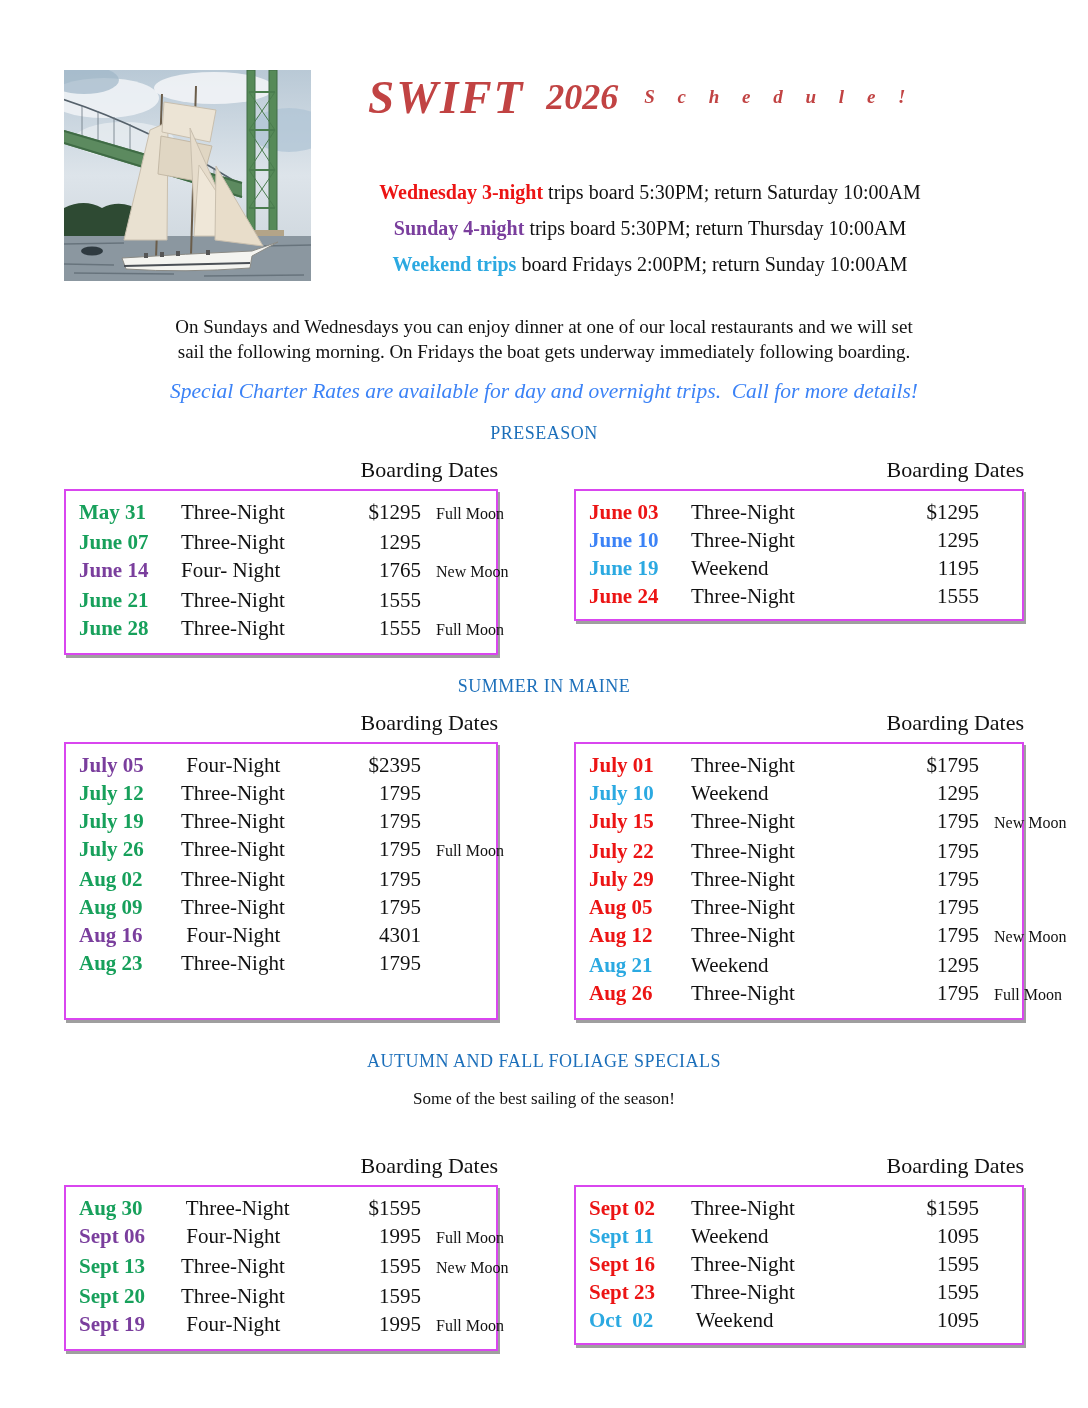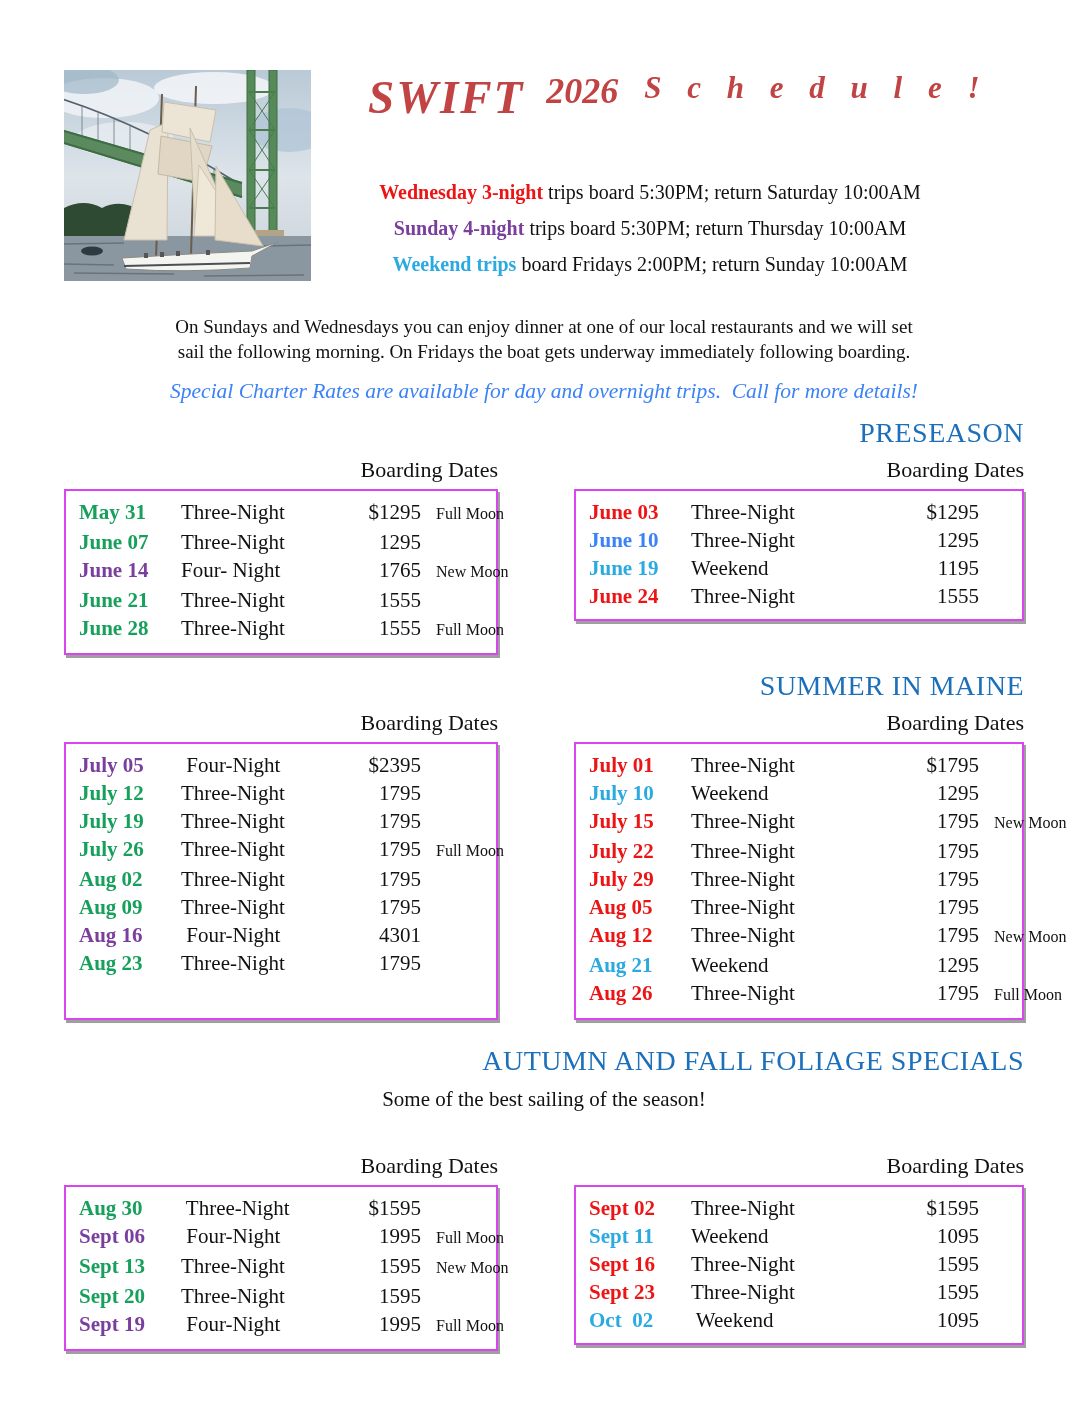--- a/index.html
+++ b/index.html
@@ -3,42 +3,42 @@
 <meta charset="utf-8">
 <style>
   html,body{margin:0;padding:0;background:#ffffff;}
   body{font-family:"Liberation Serif","DejaVu Serif",serif;color:#111;}
   .page{position:relative;width:1088px;height:1408px;background:#fff;overflow:hidden;margin:0 auto;}
 
   
   .photo{position:absolute;left:64px;top:70px;width:247px;height:211px;}
 
   
-  .title{position:absolute;left:368px;top:70px;display:flex;align-items:flex-start;white-space:nowrap;}
+  .title{position:absolute;left:368px;top:70px;display:flex;align-items:center;white-space:nowrap;}
   .title .swift{font-size:47px;font-weight:bold;font-style:italic;letter-spacing:2px;}
   .title .year{font-size:36px;font-weight:bold;font-style:italic;margin-left:22px;}
-  .title .sched{font-size:31px;font-weight:bold;font-style:italic;letter-spacing:9px;margin-left:26px;}
+  .title .sched{font-size:19px;font-weight:bold;font-style:italic;letter-spacing:9px;margin-left:26px;}
 
   
   .trip-lines{position:absolute;left:300px;top:174px;width:700px;text-align:center;}
   .trip-line{font-size:20px;line-height:36px;white-space:nowrap;}
   .trip-line b{font-weight:bold;}
 
   
   .intro{position:absolute;left:104px;top:314px;width:880px;text-align:center;font-size:19px;line-height:25px;}
 
   .charter{position:absolute;left:0;top:379px;width:100%;text-align:center;font-size:21.5px;white-space:pre-wrap;}
 
   
   .section{position:absolute;left:64px;width:960px;}
   .sec-0{top:420px;}
   .sec-1{top:673px;}
   .sec-2{top:1048px;}
-  .section h2{margin:0 0 12px 0;font-size:28px;font-weight:normal;text-align:right;line-height:26px;letter-spacing:0.5px;}
-  .section .subheading{margin:0 0 42px 0;font-size:21px;text-align:center;line-height:26px;}
+  .section h2{margin:0 0 12px 0;font-size:18px;font-weight:normal;text-align:center;line-height:26px;letter-spacing:0.5px;}
+  .section .subheading{margin:0 0 42px 0;font-size:17px;text-align:center;line-height:26px;}
   .tables{display:flex;justify-content:space-between;align-items:flex-start;}
   .sec-1 .tables{align-items:stretch;}
   .table-block{display:flex;flex-direction:column;}
   .table-block.left{width:434px;}
   .table-block.right{width:450px;}
   .bd-heading{font-size:22px;text-align:right;margin:0 0 7px 0;line-height:24px;font-weight:normal;}
   .box{border:2px solid #d946ef;box-shadow:2px 3px 0 rgba(80,80,80,0.55);padding:7px 8px 9px 13px;background:#fff;flex:1 1 auto;box-sizing:border-box;}
   .srow{display:flex;align-items:baseline;font-size:21px;line-height:28px;white-space:pre;}
   .srow .date{width:102px;font-weight:bold;flex:0 0 auto;}
   .srow .type{width:152px;flex:0 0 auto;}

